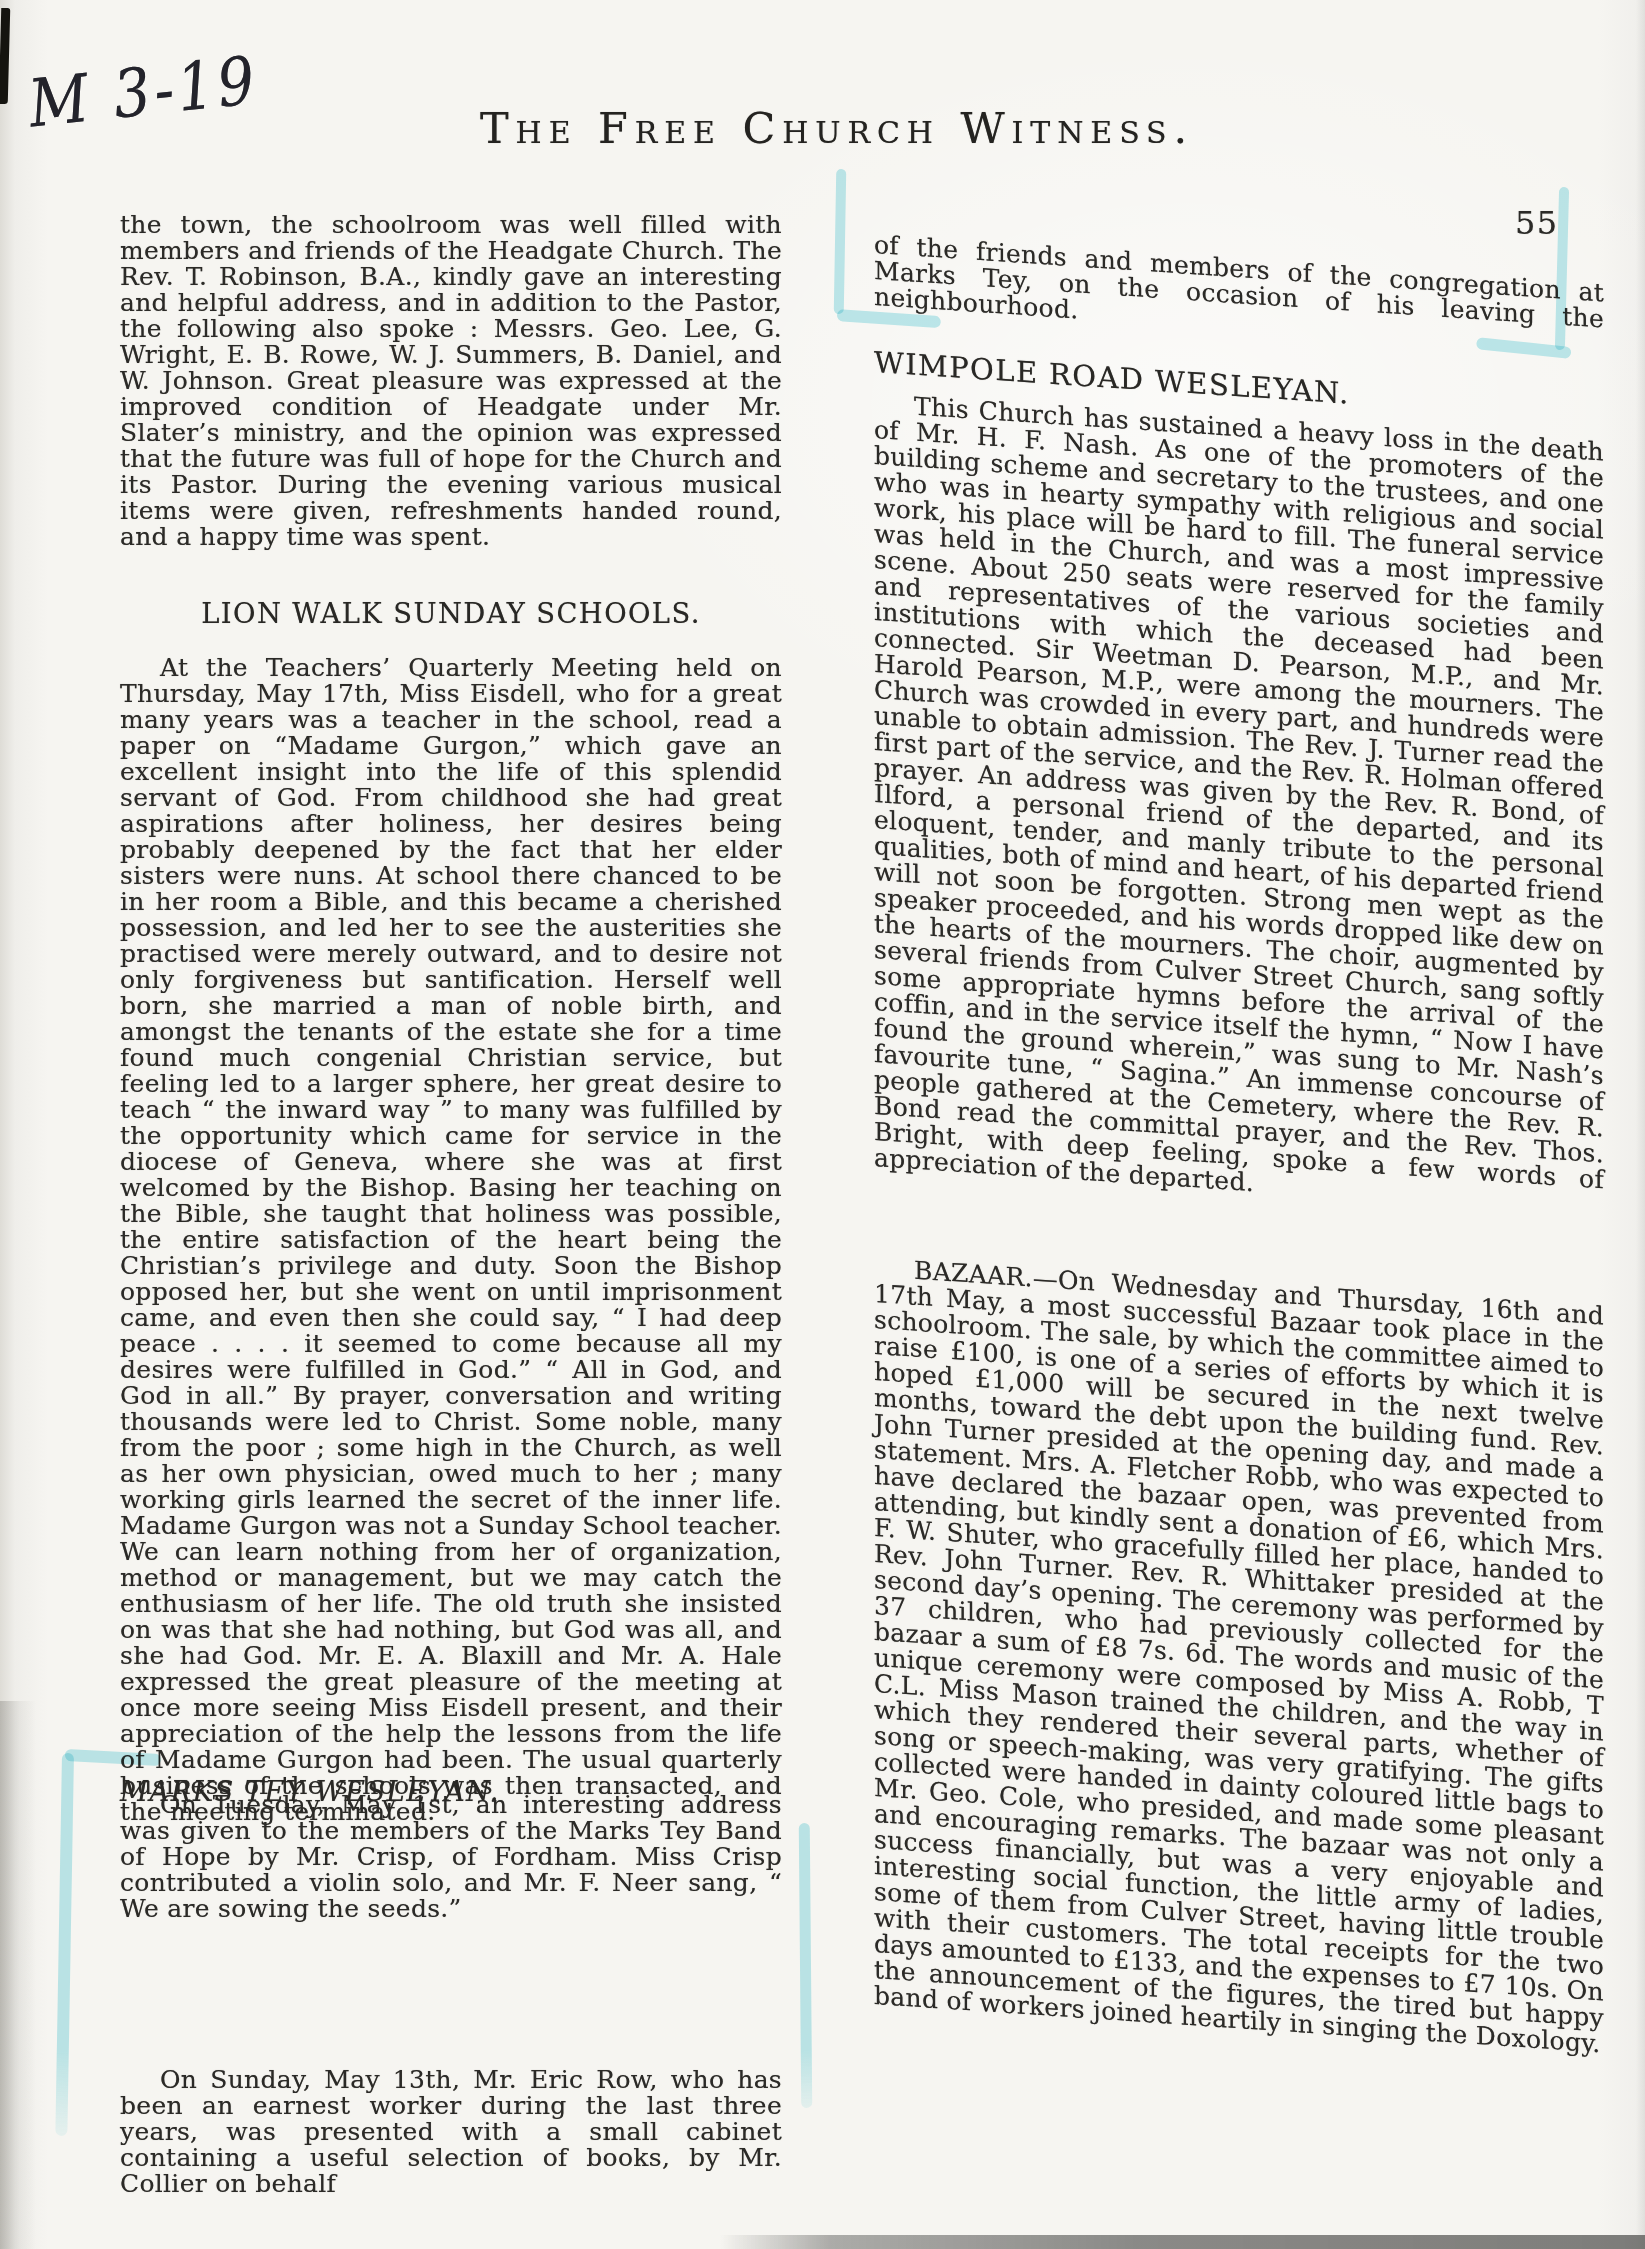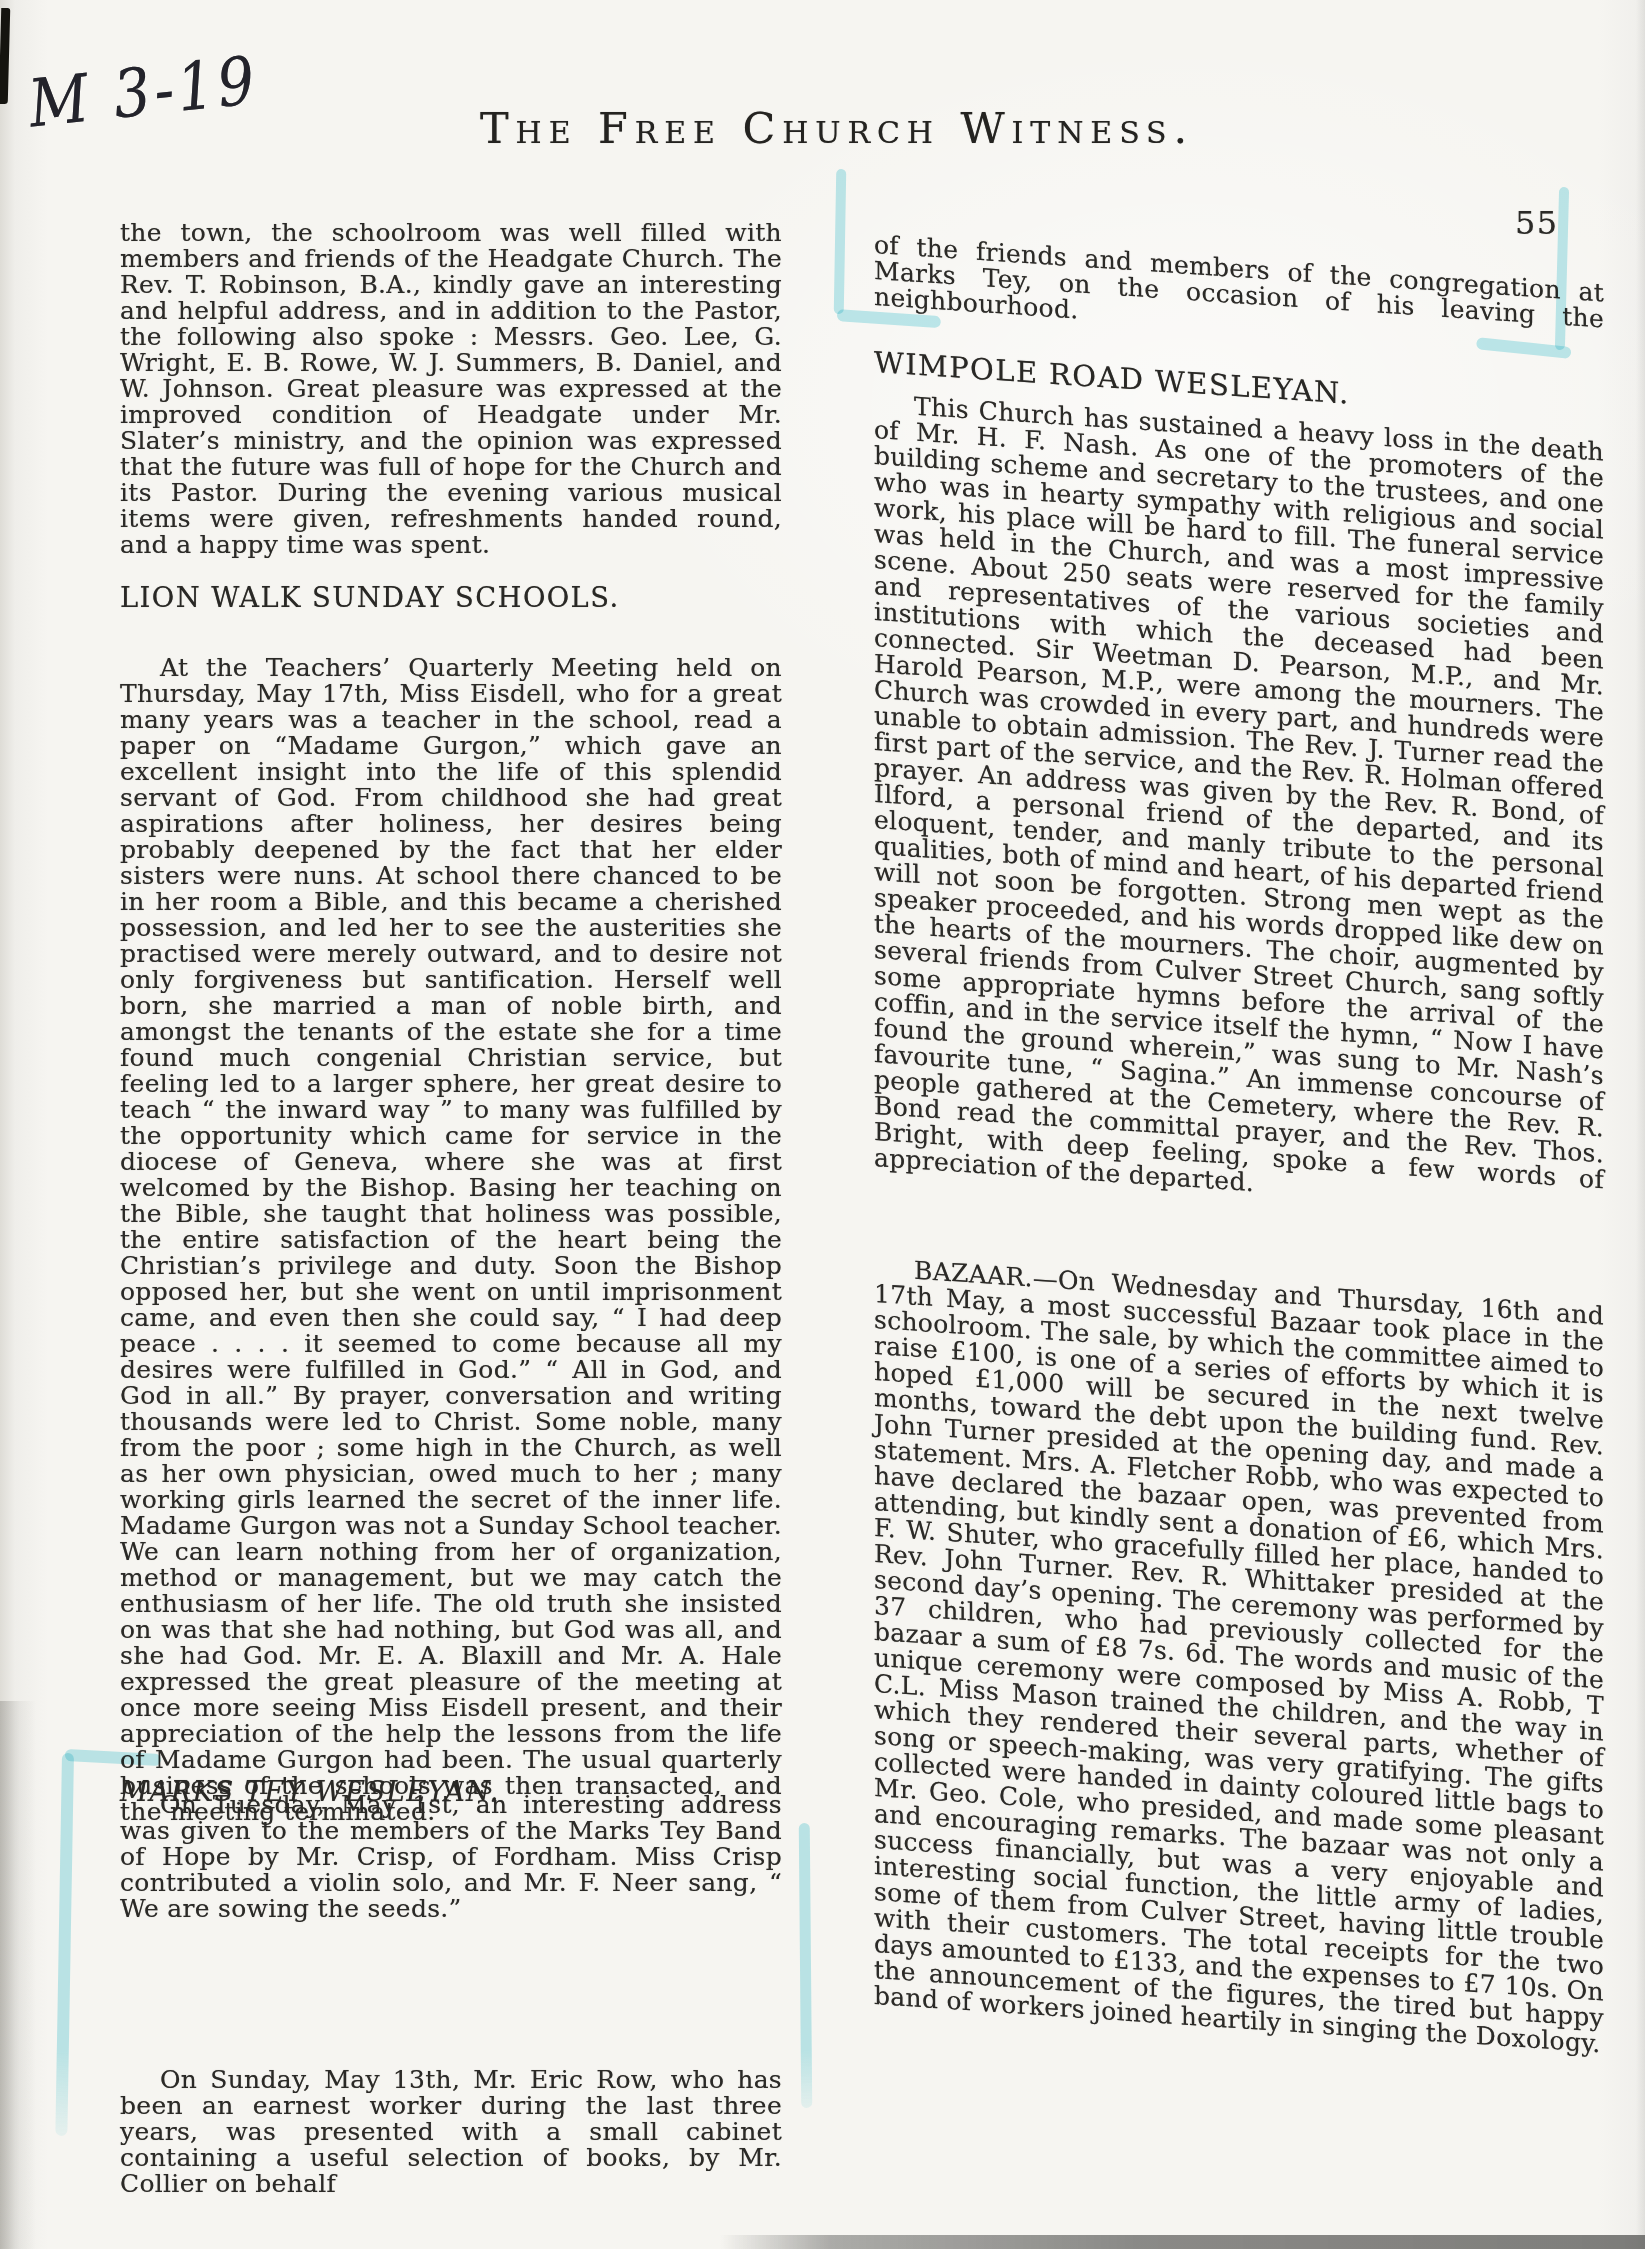--- a/index.html
+++ b/index.html
@@ -58,22 +58,22 @@
   .indent{text-indent:40px;}
   .heading{
     position:absolute;left:0;width:100%;
     font-size:27.4px;letter-spacing:1.4px;color:#292825;
     text-shadow:0 0 0.7px rgba(40,38,34,.6);
     white-space:nowrap;
   }
   .col-right .heading{font-size:29px;}
 
   
-  .lp1{top:16px;}
-  .lh1{top:378px;}
+  .lp1{top:8px;}
+  .lh1{top:394px;text-align:center;}
   .lp2{top:451px;}
   .lh2{top:1572px;font-style:italic;}
   .lp3{top:1588px;}
   .lp4{top:1863px;}
 
   
   .rp1{top:0;}
   .rh1{top:113px;}
   .rp2{top:159px;}
   .rp3{top:1023px;}

